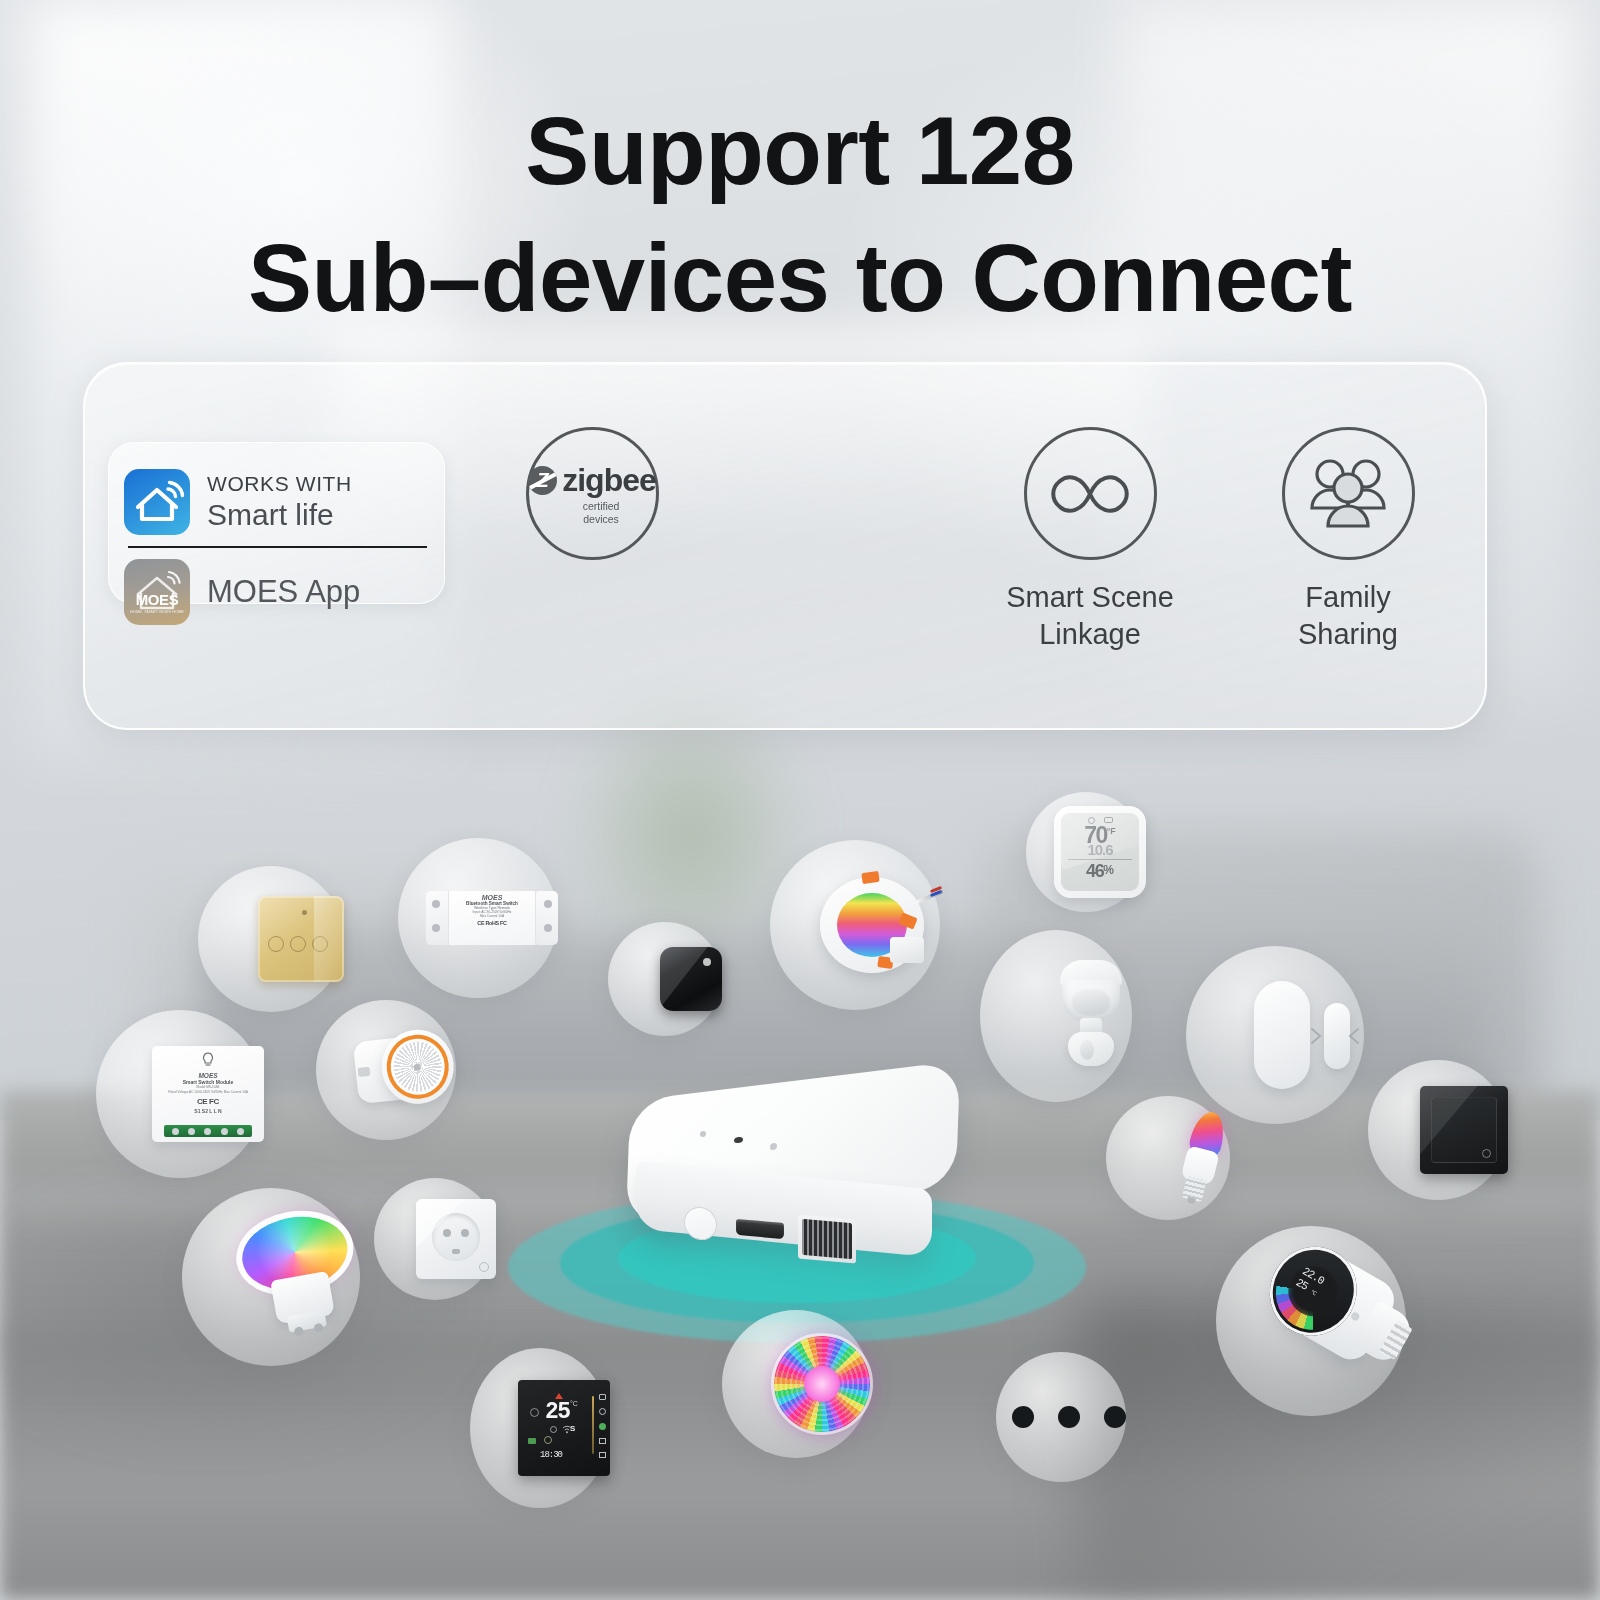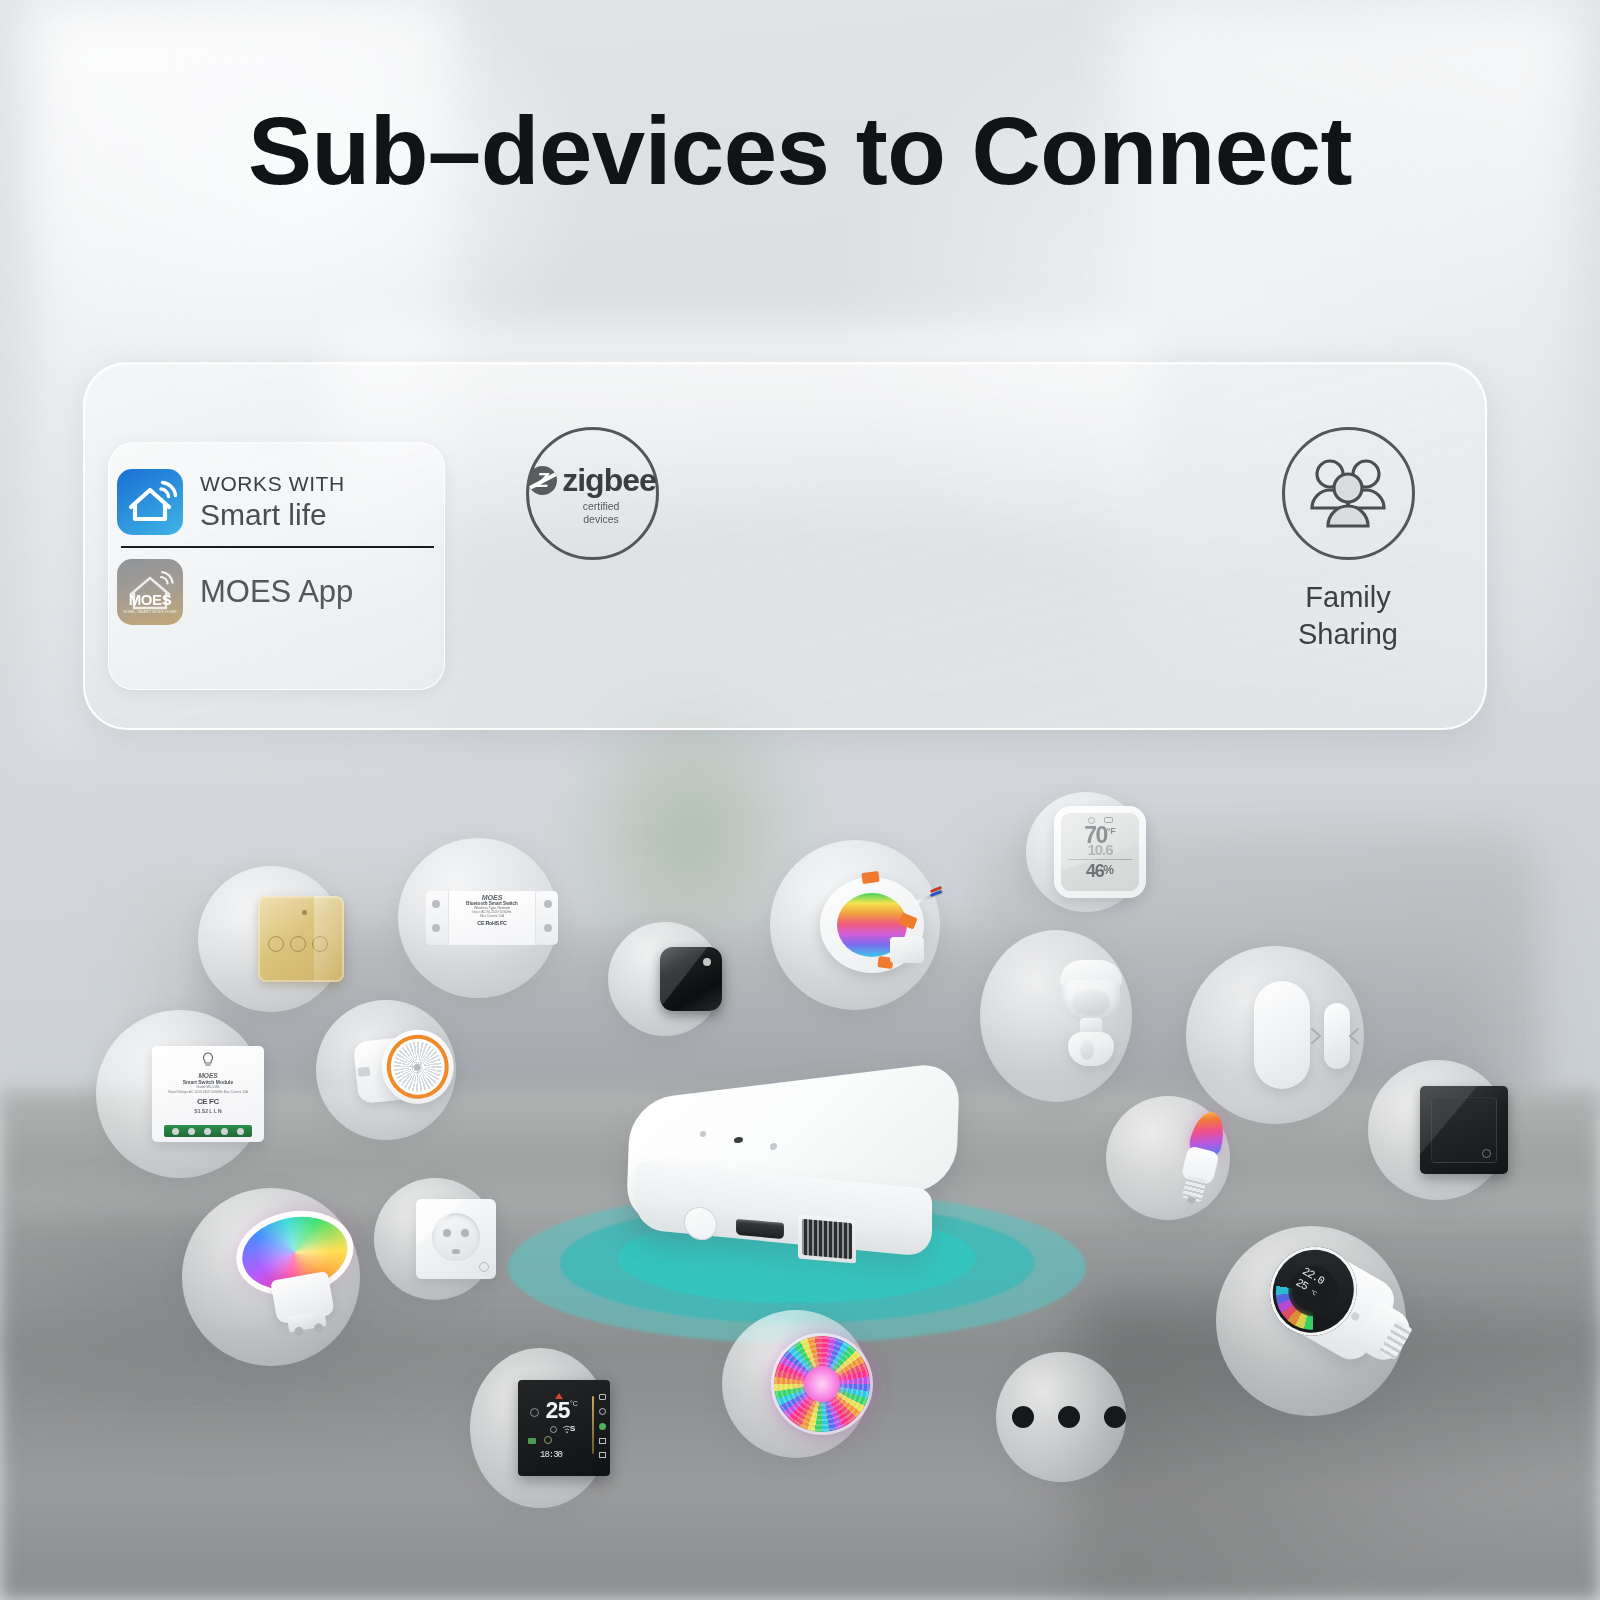--- a/index.html
+++ b/index.html
@@ -95,26 +95,26 @@
     position:absolute; left:83px; top:362px; width:1404px; height:368px;
     border-radius:44px;
     border:2px solid rgba(255,255,255,.92);
     background:linear-gradient(165deg, rgba(255,255,255,.42) 0%, rgba(248,250,251,.26) 45%, rgba(255,255,255,.34) 100%);
     box-shadow:0 8px 34px rgba(120,128,136,.18), inset 0 1px 0 rgba(255,255,255,.7);
     backdrop-filter:blur(4px);
   }
 
   
   #app-card {
-    position:absolute; left:23px; top:78px; width:337px; height:248px;
+    position:absolute; left:23px; top:78px; width:337px; height:162px;
     border-radius:26px;
     border:1.5px solid rgba(255,255,255,.9);
     background:linear-gradient(160deg, rgba(255,255,255,.55), rgba(250,251,252,.3));
     box-shadow:0 4px 16px rgba(120,128,136,.14);
-    padding:17px 8px;
+    padding:17px 15px;
   }
   .app-row { display:flex; align-items:center; height:84px; }
   .app-divider { height:2px; background:#1a1c1e; margin:2px 2px 2px 4px; }
 
   .app-icon { width:66px; height:66px; border-radius:15px; flex:0 0 auto; position:relative; overflow:hidden; }
   .icon-smartlife { background:linear-gradient(150deg,#1a6fd4 0%,#2e95dd 55%,#3fb5e4 100%); }
   .icon-moes { background:linear-gradient(168deg,#8f9499 0%,#a29c94 45%,#c4a878 100%); }
   .app-icon svg { position:absolute; inset:0; }
 
   .app-text { margin-left:17px; }
@@ -240,20 +240,21 @@
   <div class="bg-sofa-back"></div>
   <div class="bg-sofa"></div>
   <div class="bg-floor"></div>
   <div class="bg-floor-streak" style="top:1188px;background:linear-gradient(180deg,rgba(185,187,188,.55),rgba(185,187,188,0));"></div>
   <div class="bg-floor-streak" style="top:1330px;height:60px;background:linear-gradient(180deg,rgba(130,132,133,.5),rgba(130,132,133,0));"></div>
   <div class="bg-dark-corner"></div>
   <div class="bg-shadow-l"></div>
 </div>
 
 <div id="headline">
+  <span>Support 128</span>
   <span class="l2">Sub–devices to Connect</span>
 </div>
 
 <div id="feature-card">
 
   <div id="app-card">
 
     <div class="app-row">
       <div class="app-icon icon-smartlife">
         <svg viewBox="0 0 66 66">
@@ -300,20 +301,31 @@
         </div>
         <div class="zb-sub">
           <div>certified</div>
           <div>devices</div>
         </div>
       </div>
     </div>
   </div>
 
 
+  <div class="feature" style="left:885px;">
+    <div class="feat-circle">
+      <svg width="96" height="56" viewBox="0 0 96 56">
+        <path d="M48 28 C40 10 26 8 18 15 C9 22 9 34 18 41 C26 48 40 46 48 28 C56 10 70 8 78 15 C87 22 87 34 78 41 C70 48 56 46 48 28 Z" fill="none" stroke="#4b4e50" stroke-width="4"></path>
+      </svg>
+    </div>
+    <div class="feat-label">
+      <div>Smart Scene</div>
+      <div>Linkage</div>
+    </div>
+  </div>
 
   <div class="feature" style="left:1143px;">
     <div class="feat-circle">
       <svg width="92" height="84" viewBox="0 0 92 84">
         <g fill="none" stroke="#4b4e50" stroke-width="3.2">
           <circle cx="28" cy="22" r="13"></circle>
           <path d="M10 56 a18 18 0 0 1 36 0 Z"></path>
           <circle cx="64" cy="22" r="13"></circle>
           <path d="M46 56 a18 18 0 0 1 36 0 Z"></path>
           <circle cx="46" cy="36" r="14" fill="#d9dcdf"></circle>

